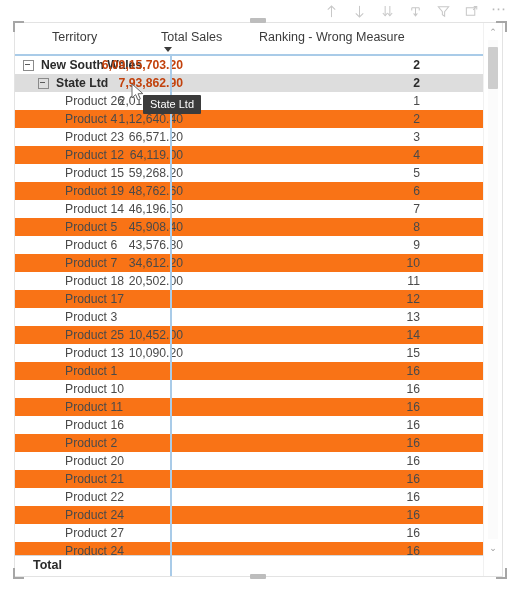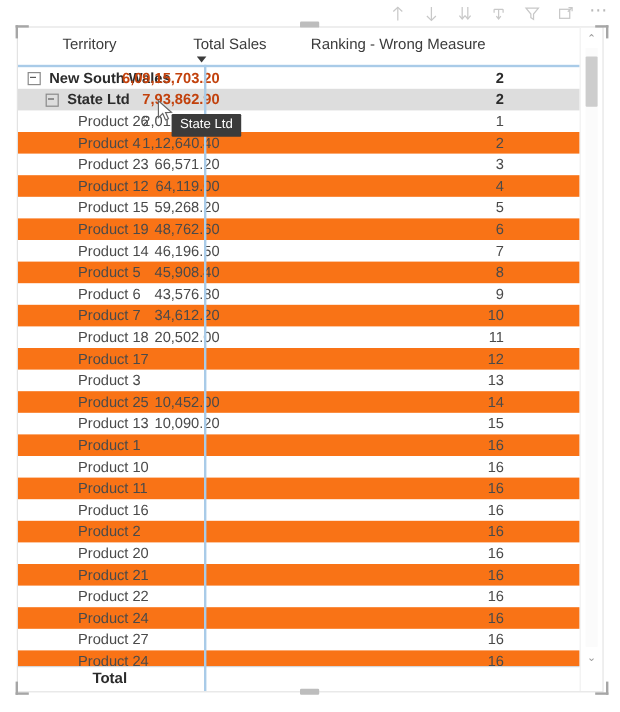--- a/index.html
+++ b/index.html
@@ -137,21 +137,21 @@
     background:#a9cbe8;
     z-index:5;
   }
 
   
   .total-row{
     position:absolute;left:0;bottom:0;width:469px;height:20px;
     background:#ffffff;
     border-top:1px solid #d6d6d6;
   }
-  .total-row .cell-name{left:18px;font-weight:bold;color:#2b2b2b;font-size:12.5px;margin-left:44px;}
+  .total-row .cell-name{left:18px;font-weight:bold;color:#2b2b2b;font-size:12.5px;}
   .total-row .cell-value{font-weight:bold;color:#2b2b2b;font-size:12.5px;height:20px;}
 
   
   .vscroll{
     position:absolute;right:0;top:0;width:18px;bottom:0;
     background:#ffffff;
     border-left:1px solid #f1f1f1;
     z-index:20;
   }
   .sb-arrow{

